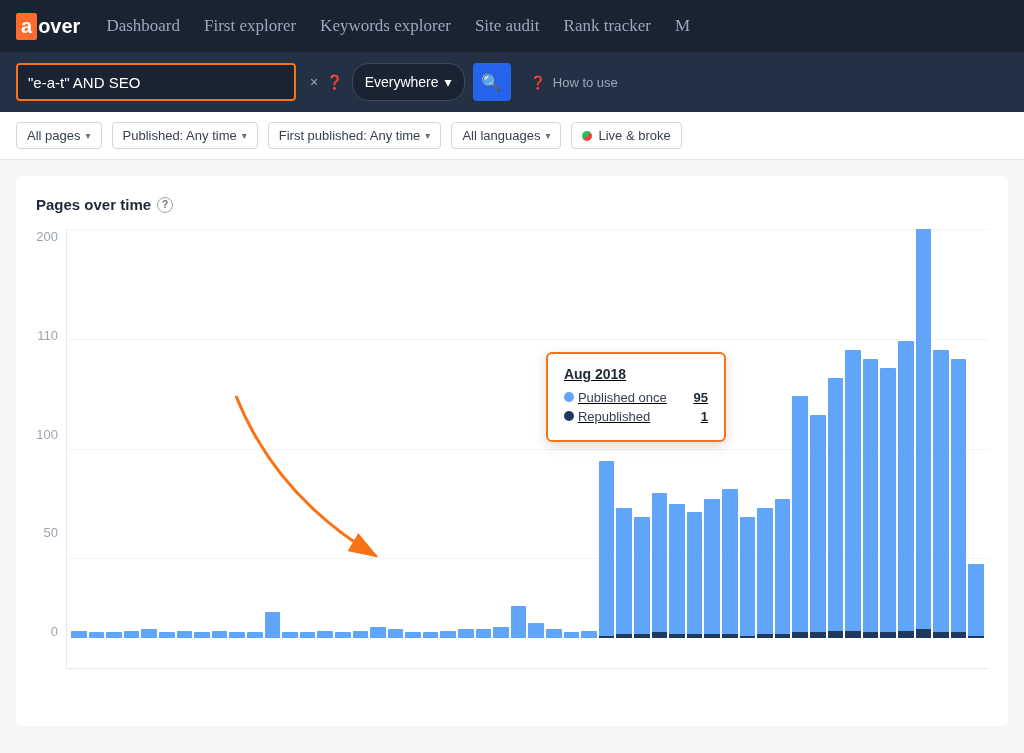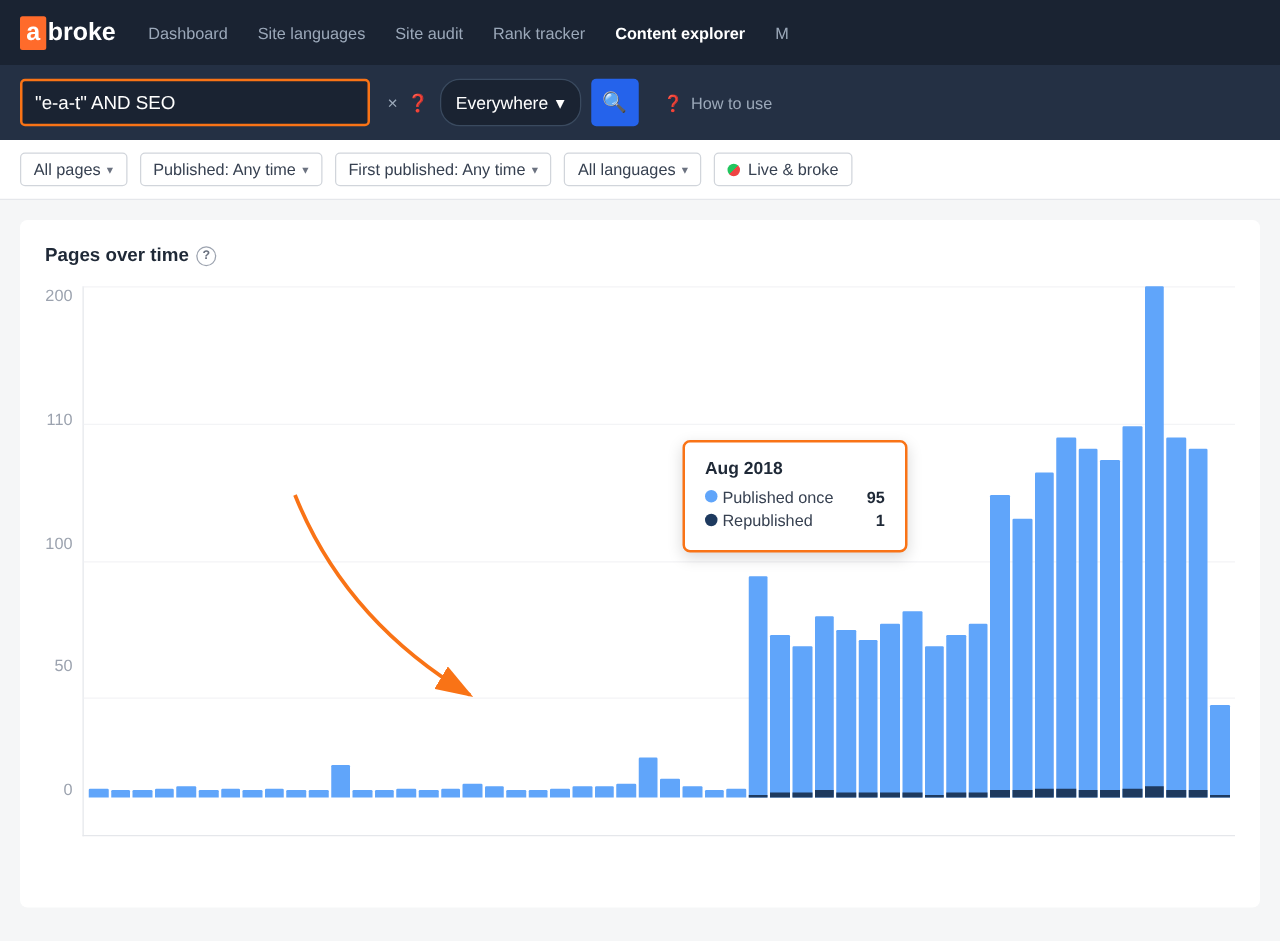--- a/index.html
+++ b/index.html
@@ -28,25 +28,26 @@
       border-radius: 2px;
       margin-right: 1px;
     }
     .logo-hrefs {
       color: white;
       font-size: 20px;
       font-weight: 700;
     }
     .nav-link {
       color: #9ba8b9;
-      font-size: 13px;
+      font-size: 17px;
       padding: 6px 10px;
       cursor: pointer;
       white-space: nowrap;
       border-radius: 3px;
+      font-family: Liberation Serif, serif;
     }
     .nav-link.active { color: white; font-weight: 600; }
 
     
     .search-bar {
       background: #243044;
       display: flex;
       align-items: center;
       padding: 10px 16px;
       gap: 8px;
@@ -302,27 +303,27 @@
       pointer-events: none;
       z-index: 5;
     }
   </style>
 </head>
 <body>
 
 <nav class="navbar">
   <div class="nav-logo">
     <span class="logo-a">a</span>
-    <span class="logo-hrefs">broke</span>
+    <span class="logo-hrefs">over</span>
   </div>
 <span class="nav-link">Dashboard</span>
-    <span class="nav-link">Site languages</span>
+    <span class="nav-link">First explorer</span>
+    <span class="nav-link">Keywords explorer</span>
     <span class="nav-link">Site audit</span>
     <span class="nav-link">Rank tracker</span>
-    <span class="nav-link active">Content explorer</span>
     <span class="nav-link">M</span>
   </nav>
 
 <div class="search-bar">
   <div class="search-input-wrap">
     <input class="search-input" type="text" value="&quot;e-a-t&quot; AND SEO" style="">
   </div>
   <div class="search-actions">
     <span class="icon-x">×</span>
     <span class="icon-help">❓</span>
@@ -579,21 +580,21 @@
               <div class="bar-dark" style="height: 2%;"></div>
             </div>
           </div>
           <div class="bar-group">
             <div class="bar-main" style="height: 18.1818%; width: 100%;">
               <div class="bar-dark" style="height: 2.5%;"></div>
             </div>
           </div>
         </div>
 
-      <div class="tooltip" id="tooltip" style="left: 52%; top: 28%; transform: none;">
+      <div class="tooltip" id="tooltip" style="left: 52%; top: 28%; transform: none; text-decoration: underline;">
         <div class="tooltip-title">Aug 2018</div>
         <div class="tooltip-row">
           <div class="tooltip-dot" style="background:#60a5fa;"></div>
           <span class="tooltip-label">Published once</span>
           <span class="tooltip-val">95</span>
         </div>
         <div class="tooltip-row">
           <div class="tooltip-dot" style="background:#1e3a5f;"></div>
           <span class="tooltip-label">Republished</span>
           <span class="tooltip-val">1</span>

